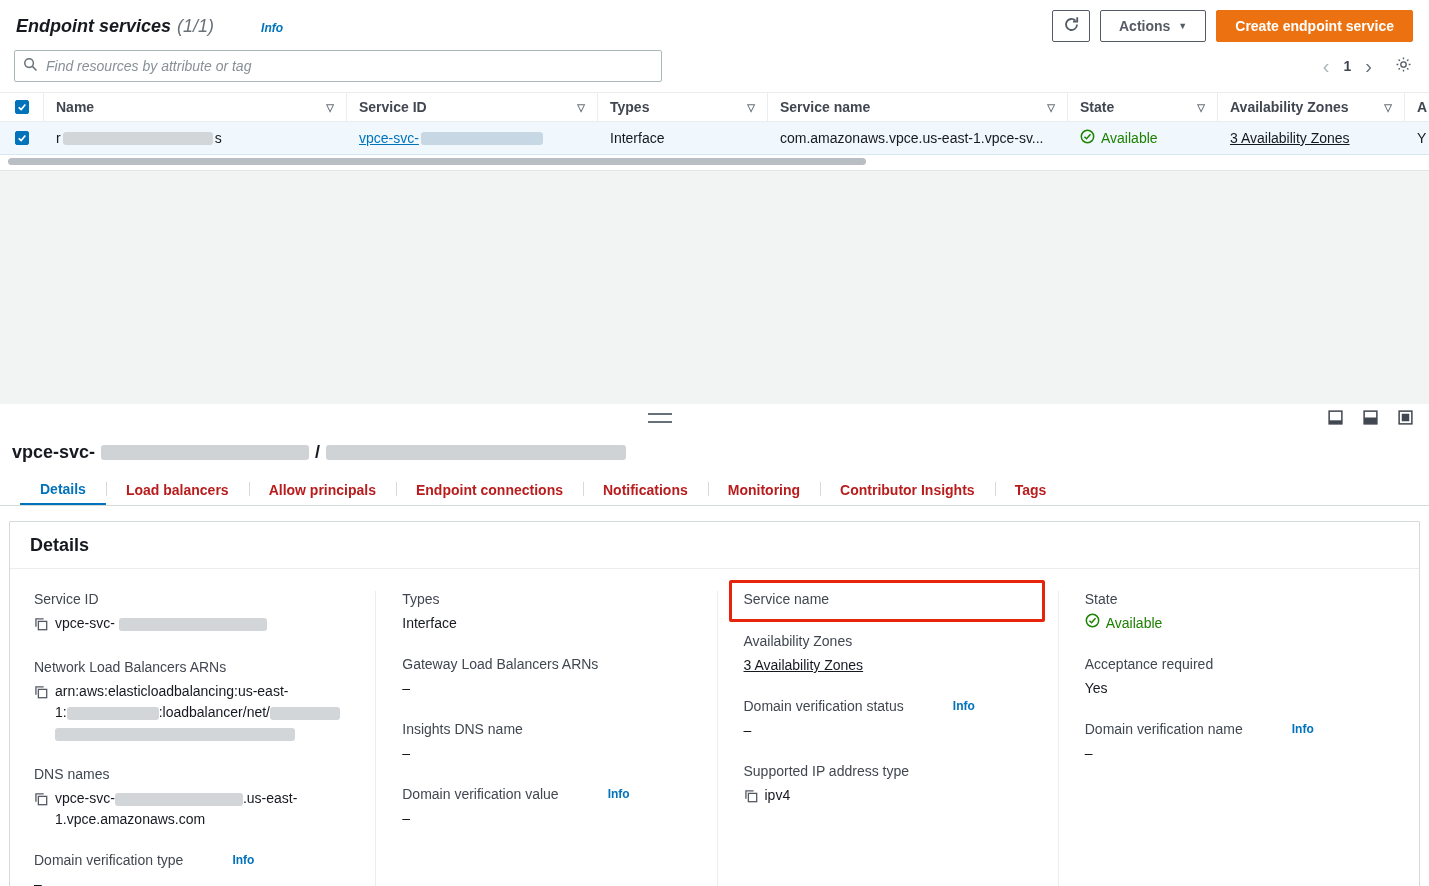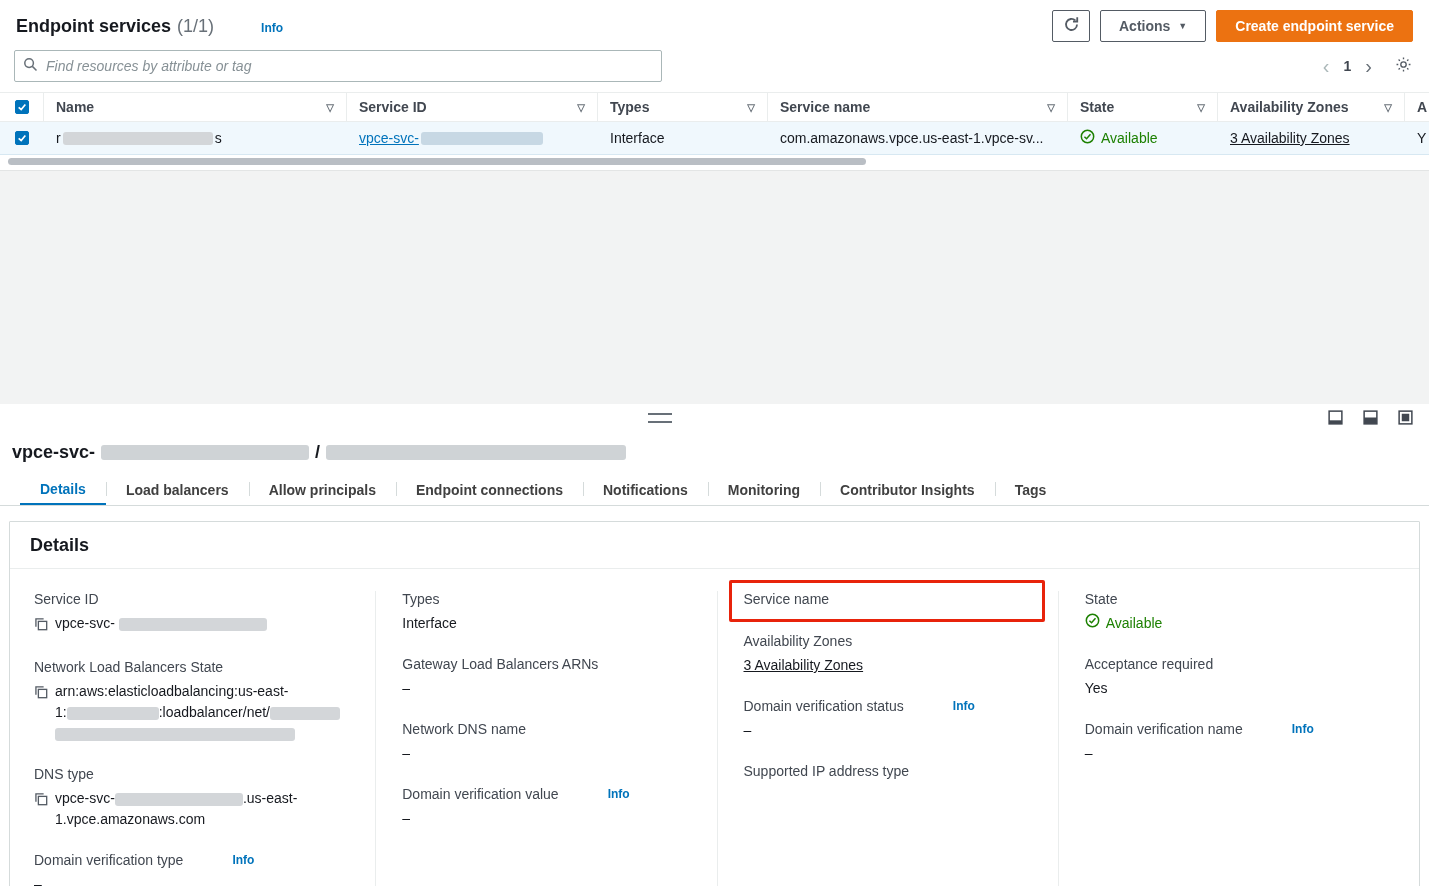--- a/index.html
+++ b/index.html
@@ -6,21 +6,21 @@
   html,body { width:1429px; height:886px; }
   body {
     font-family:"Liberation Sans", sans-serif;
     font-size:14px; color:#16191f; background:#fff; overflow:hidden;
   }
   a { text-decoration:none;padding-left:41px; }
 
   
   .top-section { background:#fff; }
   .header-row { display:flex; justify-content:space-between; align-items:center; padding:10px 16px 6px 16px; }
-  .page-title { font-size:18px; font-weight:bold; display:flex; align-items:baseline; gap:6px; }
+  .page-title { font-size:18px; font-weight:bold; display:flex; align-items:baseline; gap:6px;font-style:italic; }
   .title-count { color:#687078; font-weight:normal; }
   .info-link { color:#0073bb; font-size:12px; font-weight:bold; cursor:pointer; }
   .header-actions { display:flex; align-items:center; gap:10px; }
   .icon-btn {
     width:38px; height:32px; background:#fff; border:1px solid #545b64; border-radius:2px;
     display:flex; align-items:center; justify-content:center; cursor:pointer;
   }
   .btn {
     height:32px; padding:0 18px; background:#fff; border:1px solid #545b64; border-radius:2px;
     font-family:inherit; font-size:14px; font-weight:bold; color:#545b64; cursor:pointer;
@@ -79,21 +79,21 @@
   .layout-icons { position:absolute; right:16px; top:6px; display:flex; gap:20px; }
   .layout-icons svg { cursor:pointer; display:block; }
 
   
   .panel-title { font-size:18px; font-weight:bold; padding:0 0 12px 12px; display:flex; align-items:center; gap:6px; flex-wrap:nowrap; }
   .redact { display:inline-block; height:13px; background:#d3d6d9; border-radius:3px; vertical-align:middle; filter:blur(0.6px); }
   .redact.tall { height:15px; background:#cfd3d6; }
 
   .tabs { display:flex; align-items:stretch; height:31px; border-bottom:1px solid #d5dbdb; padding-left:20px; }
   .tab {
-    display:flex; align-items:center; padding:0 20px; font-weight:bold; color:#404040; cursor:pointer;
+    display:flex; align-items:center; padding:0 20px; font-weight:bold; color:#b91c1c; cursor:pointer;
     position:relative; font-size:14px;
   }
   .tab + .tab::before { content:""; position:absolute; left:0; top:7px; bottom:9px; width:1px; background:#d5dbdb; }
   .tab.active { color:#0073bb; border-bottom:2px solid #0073bb; }
 
   .card { margin:15px 9px 8px 9px; border:1px solid #d5dbdb; background:#fff; border-radius:1px; }
   .card-header { height:47px; display:flex; align-items:center; padding:0 20px; font-size:18px; font-weight:bold; border-bottom:1px solid #eaeded; }
   .field-grid { display:grid; grid-template-columns:1fr 1fr 1fr 1fr; padding:22px 20px 14px 24px; }
   .fcol { padding-right:28px; }
   .fcol + .fcol { border-left:1px solid #eaeded; padding-left:26px; }
@@ -300,38 +300,38 @@
                 </svg>
             </span>
             <span>
               <span>vpce-svc-</span>
               <span class="redact" style="width:148px"></span>
             </span>
           </div>
         </div>
 
         <div class="field-group">
-          <div class="field-label">Network Load Balancers State</div>
+          <div class="field-label">Network Load Balancers ARNs</div>
           <div class="field-value vrow">
             <span class="copy-icon">
               <svg width="14" height="14" viewBox="0 0 16 16">
                   <rect x="5" y="5" width="9.5" height="9.5" fill="none" stroke="#545b64" stroke-width="1.5"></rect>
                   <path d="M11 2.2 H2.2 V11" fill="none" stroke="#545b64" stroke-width="1.5"></path>
                 </svg>
             </span>
             <span>
               <span>arn:aws:elasticloadbalancing:us-east-</span><br>
               <span>1:</span><span class="redact" style="width:92px"></span><span>:loadbalancer/net/</span><span class="redact" style="width:70px"></span><br>
               <span class="redact" style="width:240px"></span>
             </span>
           </div>
         </div>
 
         <div class="field-group">
-          <div class="field-label">DNS type</div>
+          <div class="field-label">DNS names</div>
           <div class="field-value vrow">
             <span class="copy-icon">
               <svg width="14" height="14" viewBox="0 0 16 16">
                   <rect x="5" y="5" width="9.5" height="9.5" fill="none" stroke="#545b64" stroke-width="1.5"></rect>
                   <path d="M11 2.2 H2.2 V11" fill="none" stroke="#545b64" stroke-width="1.5"></path>
                 </svg>
             </span>
             <span>
               <span>vpce-svc-</span><span class="redact" style="width:128px"></span><span>.us-east-</span><br>
               <span>1.vpce.amazonaws.com</span>
@@ -353,21 +353,21 @@
           <div class="field-label">Types</div>
           <div class="field-value">Interface</div>
         </div>
 
         <div class="field-group">
           <div class="field-label">Gateway Load Balancers ARNs</div>
           <div class="field-value">–</div>
         </div>
 
         <div class="field-group">
-          <div class="field-label">Network DNS name</div>
+          <div class="field-label">Insights DNS name</div>
           <div class="field-value">–</div>
         </div>
 
         <div class="field-group">
           <div class="field-label">
             <span>Domain verification value</span>
             <a class="info-link">Info</a>
           </div>
           <div class="field-value">–</div>
         </div>
@@ -388,20 +388,29 @@
         <div class="field-group">
           <div class="field-label">
             <span>Domain verification status</span>
             <a class="info-link">Info</a>
           </div>
           <div class="field-value">–</div>
         </div>
 
         <div class="field-group">
           <div class="field-label">Supported IP address type</div>
+          <div class="field-value vrow">
+            <span class="copy-icon">
+              <svg width="14" height="14" viewBox="0 0 16 16">
+                  <rect x="5" y="5" width="9.5" height="9.5" fill="none" stroke="#545b64" stroke-width="1.5"></rect>
+                  <path d="M11 2.2 H2.2 V11" fill="none" stroke="#545b64" stroke-width="1.5"></path>
+                </svg>
+            </span>
+            <span>ipv4</span>
+          </div>
         </div>
       </div>
 
       <div class="fcol">
         <div class="field-group">
           <div class="field-label">State</div>
           <div class="field-value">
             <span class="state-ok">
               <span>
                 <svg width="15" height="15" viewBox="0 0 16 16">

